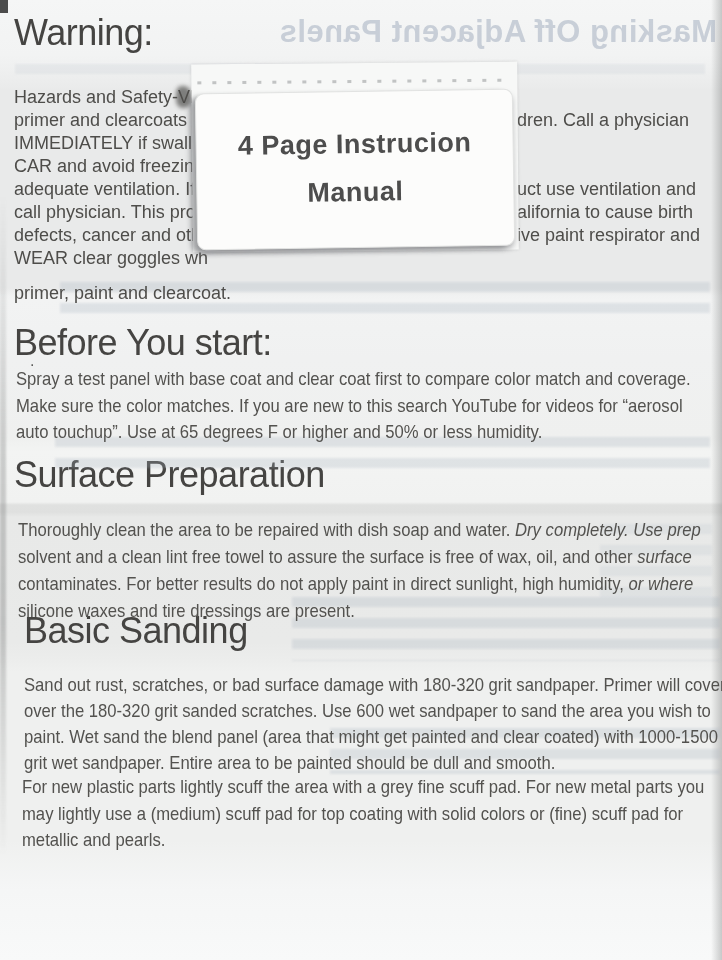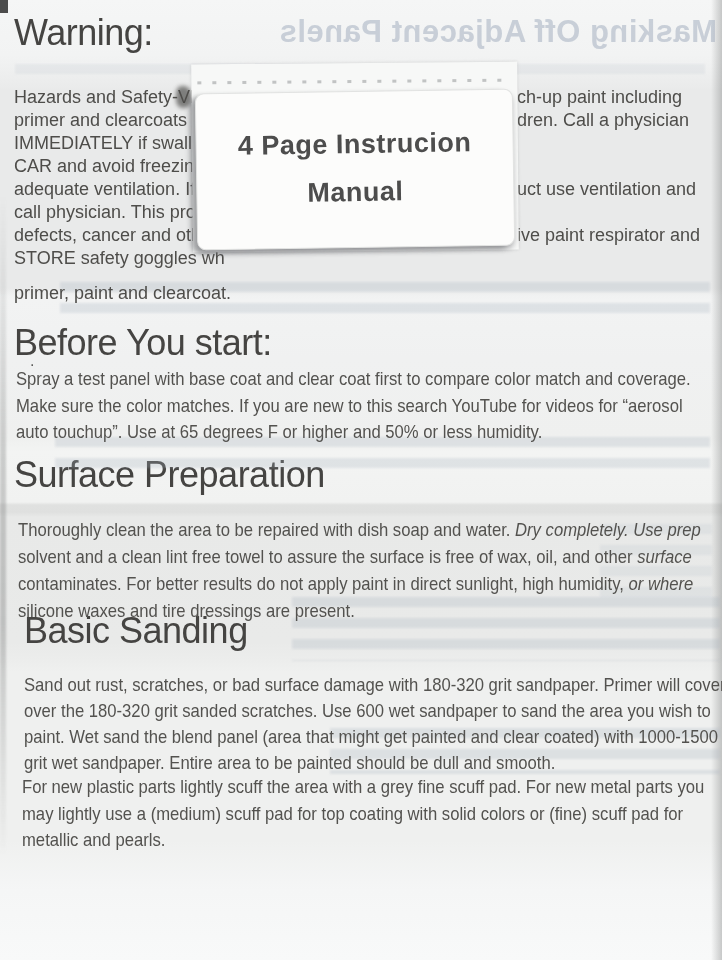--- a/index.html
+++ b/index.html
@@ -74,45 +74,45 @@
   <div class="ghost" style="left:60px;top:282px;width:650px;height:42px"></div>
   <div class="ghost" style="left:55px;top:437px;width:655px;height:40px"></div>
   <div class="ghost" style="left:600px;top:524px;width:112px;height:78px;opacity:.6"></div>
   <div class="ghost" style="left:292px;top:597px;width:428px;height:64px"></div>
   <div class="ghost" style="left:330px;top:728px;width:390px;height:46px"></div>
 
   <div class="heading" style="left:14px;top:10px">Warning:</div>
   <div class="warn">
       <div class="text-line" style="top: 0px;">
         <span class="frag-left">Hazards and Safety-VERY</span>
-        <span class="frag-right">ch-up paint including</span>
       </div>
       <div class="text-line" style="top: 23px;">
         <span class="frag-left">primer and clearcoats ar</span>
         <span class="frag-right">dren. Call a physician</span>
       </div>
       <div class="text-line" style="top: 46px;">
         <span class="frag-left">IMMEDIATELY if swallow</span>
       </div>
       <div class="text-line" style="top: 69px;">
         <span class="frag-left">CAR and avoid freezing.</span>
       </div>
       <div class="text-line" style="top: 92px;">
         <span class="frag-left">adequate ventilation. If</span>
         <span class="frag-right">uct use ventilation and</span>
       </div>
       <div class="text-line" style="top: 115px;">
         <span class="frag-left">call physician. This produ</span>
+        <span class="frag-right">alifornia to cause birth</span>
       </div>
       <div class="text-line" style="top: 138px;">
         <span class="frag-left">defects, cancer and othe</span>
         <span class="frag-right">ive paint respirator and</span>
       </div>
       <div class="text-line" style="top: 161px;">
-        <span class="frag-left">STORE safety goggles wh</span>
+        <span class="frag-left">WEAR clear goggles wh</span>
       </div>
       <div class="text-line" style="top: 196px;">
         <span class="frag-left">primer, paint and clearcoat.</span>
         <span class="frag-right"></span>
       </div>
     </div>
 
   <div class="sticker-strip">
     <div class="perforation"></div>
   </div>

